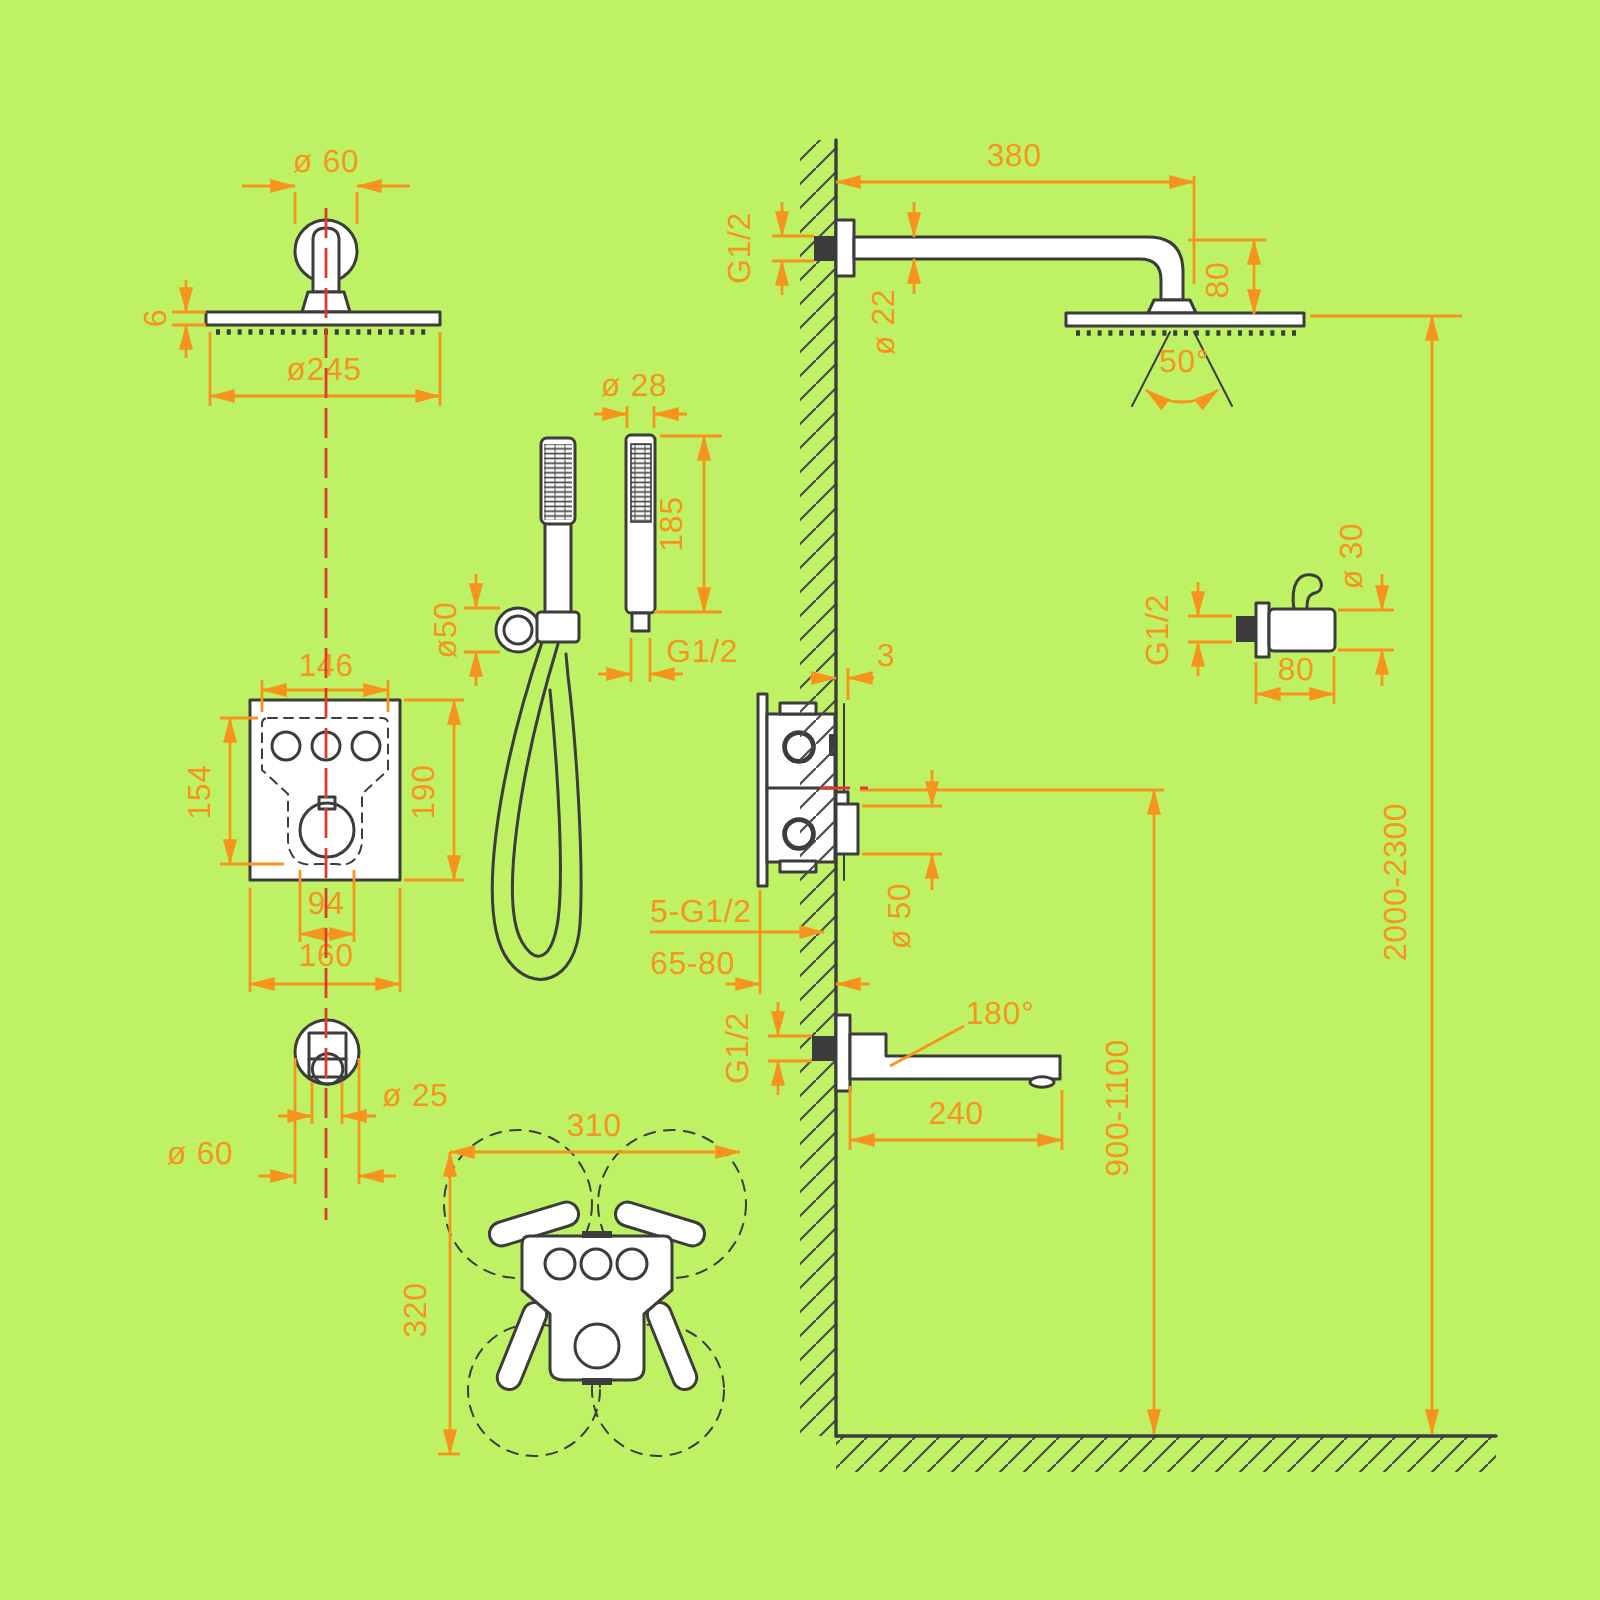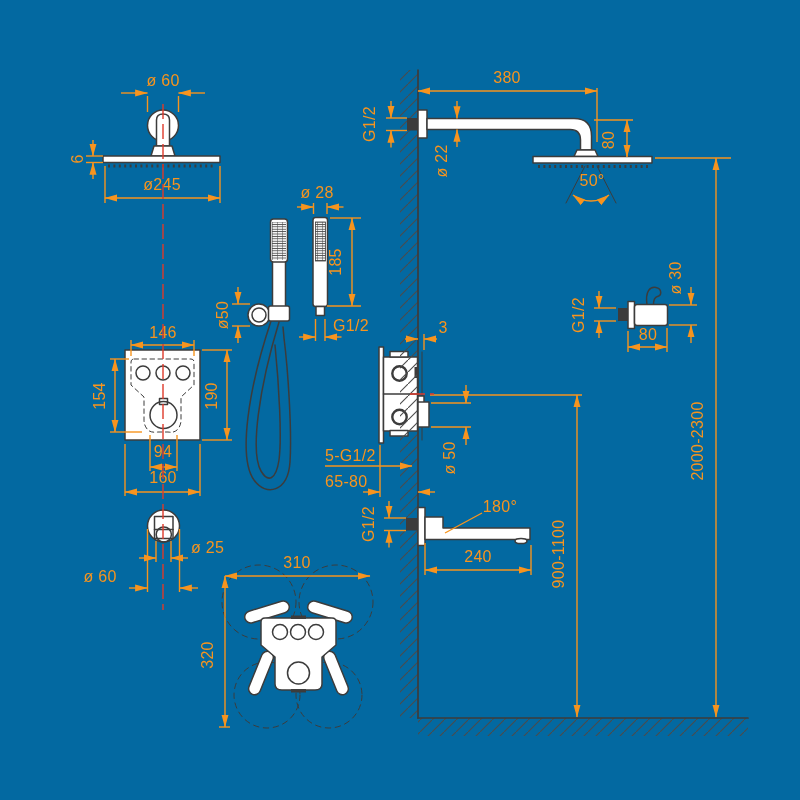--- a/index.html
+++ b/index.html
@@ -1,16 +1,16 @@
 <!DOCTYPE html>
 <html><head>
 <meta charset="utf-8">
 <style>
   html,body{margin:0;padding:0;background:#fff;}
-  .stage{width:800px;height:800px;background:#0369a1;position:relative;font-family:"Liberation Sans",sans-serif;}
+  .stage{width:800px;height:800px;background:#bef264;position:relative;font-family:"Liberation Sans",sans-serif;}
   svg{display:block;}
   .s{stroke:#3c3c3c;stroke-width:1.5;fill:none;stroke-linecap:round;stroke-linejoin:round;}
   .sw{stroke:#3c3c3c;stroke-width:1.5;fill:#ffffff;stroke-linejoin:round;}
   .sd{fill:#3c3c3c;stroke:none;}
   .thin{stroke-width:1;}
   .dashed{stroke-dasharray:4.5 3.5;}
   .o{stroke:#f7941e;stroke-width:1.4;fill:none;}
   .ot{fill:#f7941e;font-family:"Liberation Sans",sans-serif;font-size:16px;letter-spacing:.3px;}
   .mid{text-anchor:middle;}
   .red{stroke:#df3a2b;stroke-width:1.4;fill:none;stroke-dasharray:15 5;}

